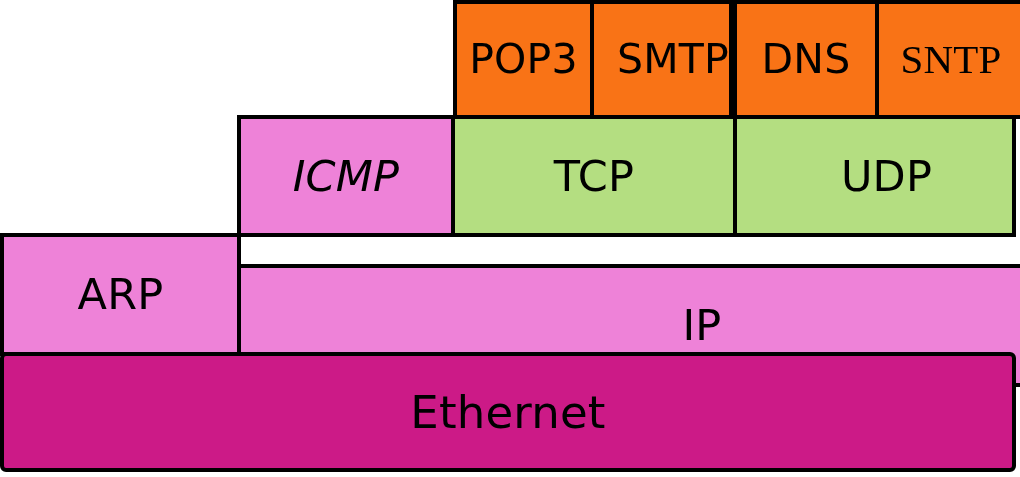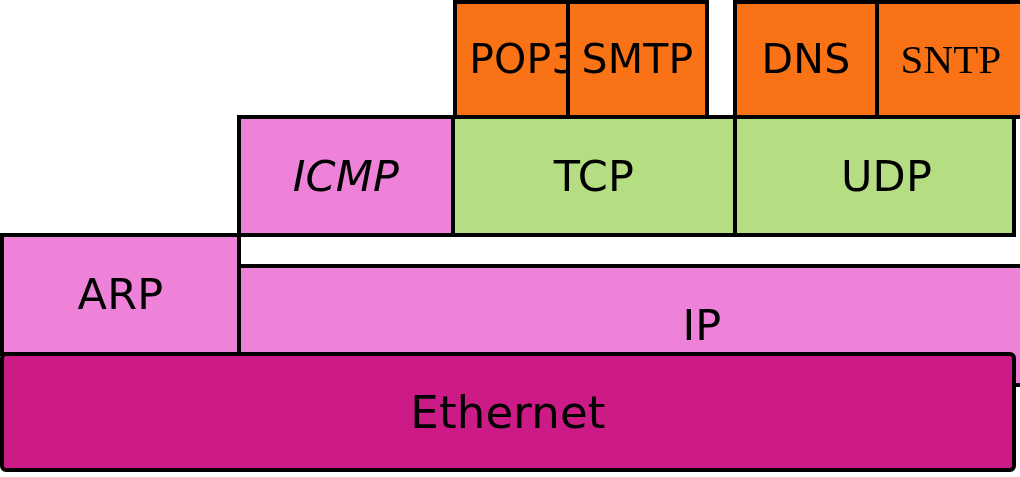--- a/index.html
+++ b/index.html
@@ -52,21 +52,21 @@
 </style>
 </head>
 <body>
 
 <div id="stack-diagram">
 
   <div class="proto-box tier-application size-app" style="left:453px; top:0px; width:141px; height:119px;">
     <span class="proto-label">POP3</span>
   </div>
 
-  <div class="proto-box tier-application size-app" style="left:566px; top:0px; width:143px; height:119px;">
+  <div class="proto-box tier-application size-app" style="left:590px; top:0px; width:143px; height:119px;justify-content:flex-end;">
     <span class="proto-label">SMTP</span>
   </div>
 
   <div class="proto-box tier-application size-app" style="left:733px; top:0px; width:146px; height:119px;">
     <span class="proto-label">DNS</span>
   </div>
 
   <div class="proto-box tier-application size-app" style="left:875px; top:0px; width:152px; height:119px;font-family:Liberation Serif, serif;">
     <span class="proto-label">SNTP</span>
   </div>

